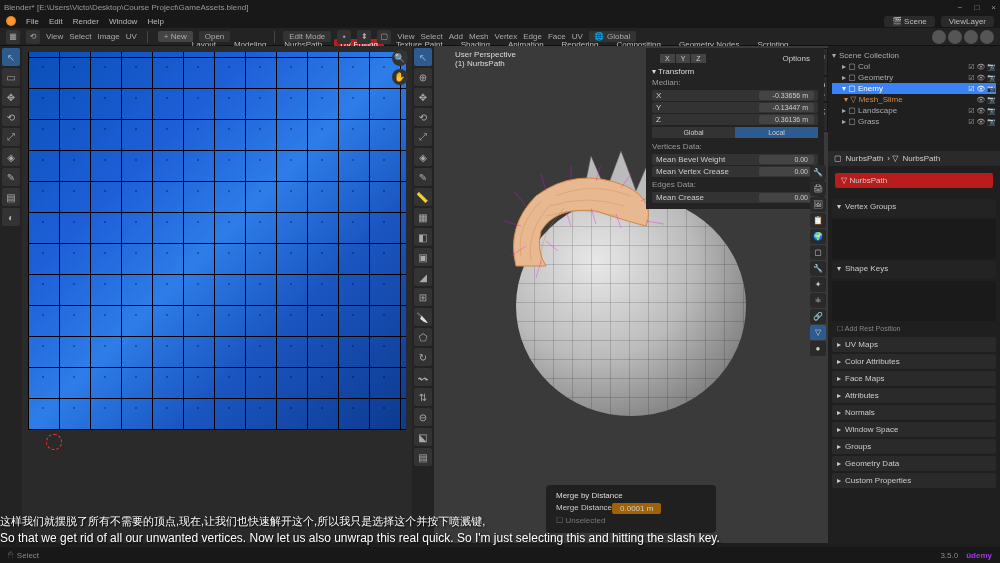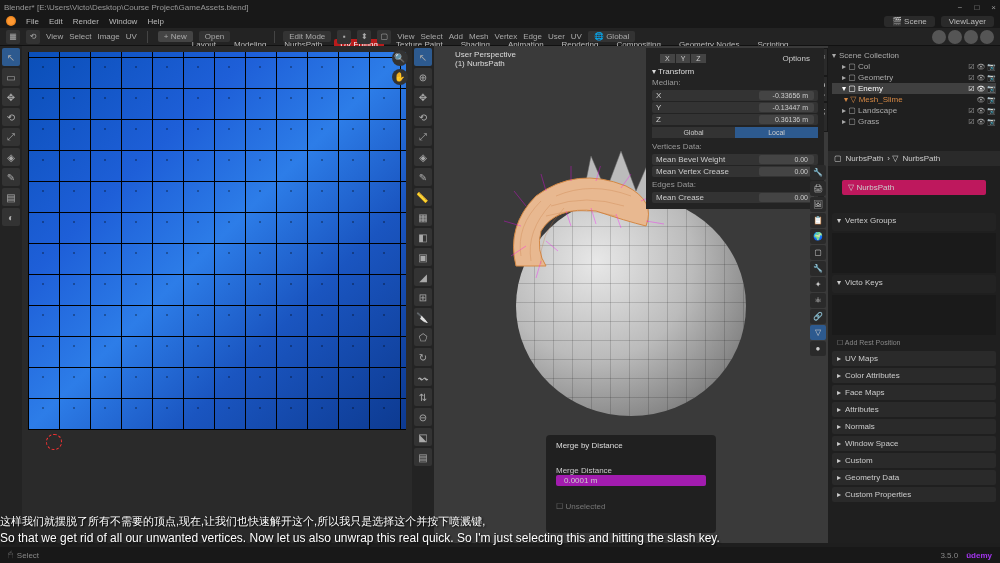--- a/index.html
+++ b/index.html
@@ -53,48 +53,48 @@
 
 .model { position: absolute; left: 50%; top: 50%; transform: translate(-50%, -45%); }
 .sphere { width: 230px; height: 220px; background: radial-gradient(circle at 35% 30%, #e8e8e8, #bbb 45%, #888 75%, #555); border-radius: 50%; position: relative; }
 .sphere::before { content: ""; position: absolute; inset: 0; border-radius: 50%; background-image: repeating-linear-gradient(0deg, transparent 0, transparent 18px, rgba(0,0,0,0.15) 18px, rgba(0,0,0,0.15) 19px), repeating-linear-gradient(90deg, transparent 0, transparent 18px, rgba(0,0,0,0.15) 18px, rgba(0,0,0,0.15) 19px); }
 .crown { position: absolute; top: -50px; left: 50%; transform: translateX(-50%); width: 120px; height: 70px; }
 .crown svg { width: 100%; height: 100%; }
 .horn { position: absolute; top: -30px; left: -20px; width: 180px; height: 120px; }
 .horn svg { width: 100%; height: 100%; }
 
 .bottom-panel { position: absolute; bottom: 10px; left: 50%; transform: translateX(-50%); background: rgba(30,30,30,0.9); padding: 6px 10px; border-radius: 4px; font-size: 8px; min-width: 170px; }
-.bottom-panel .row { display: flex; justify-content: flex-start; margin: 16px 0; flex-direction: column; }
-.bottom-panel .val { background: #a21caf; padding: 1px 8px; border-radius: 2px; }
+.bottom-panel .row { display: flex; justify-content: flex-start; margin: 2px 0; }
+.bottom-panel .val { background: #a16207; padding: 1px 8px; border-radius: 2px; }
 .transform-panel { padding: 4px 6px; font-size: 8px; }
 .tp-header { display: flex; justify-content: space-between; align-items: center; padding: 2px 8px; color: #ccc; }
 .tp-header .pills { display: flex; gap: 1px; }
 .tp-header .pill { background: #444; padding: 1px 5px; font-size: 7px; }
 .tp-section { margin: 2px 0; }
 .tp-section .title { color: #999; padding: 2px 0; font-size: 8px; }
 .tp-row { display: flex; justify-content: space-between; background: #333; padding: 1px 4px; margin: 1px 0; border-radius: 2px; }
 .tp-row .field { background: #444; padding: 1px 6px; border-radius: 2px; font-size: 7px; min-width: 55px; text-align: right; }
 .tp-toggle { display: flex; margin: 2px 0; }
 .tp-toggle span { flex: 1; text-align: center; padding: 2px; background: #333; font-size: 7px; }
 .tp-toggle .active { background: #2d5a8f; }
 
 .side-tabs { position: absolute; right: 172px; top: 48px; display: flex; flex-direction: column; }
 .side-tab { writing-mode: vertical-rl; background: #2a2a2a; padding: 6px 1px; font-size: 7px; border: 1px solid #181818; }
 
 .outliner-area { width: 172px; background: #1f1f1f; display: flex; flex-direction: column; }
 .outliner { height: 105px; padding: 4px; font-size: 8px; overflow: hidden; }
 .out-row { display: flex; align-items: center; gap: 3px; padding: 1px 0; color: #aaa; }
-.out-row.sel { background: #404040; color: #fff; }
+.out-row.sel { background: #3b82f6; color: #fff; }
 .out-row .indent1 { margin-left: 10px; }
 .out-row .indent2 { margin-left: 12px; }
 .out-row .icons { margin-left: auto; display: flex; gap: 3px; font-size: 7px; }
 .out-tri { color: #d68844; }
 
 .breadcrumb { padding: 3px 6px; font-size: 8px; background: #2a2a2a; display: flex; gap: 4px; align-items: center; }
-.name-field { padding: 3px 6px; background: #be185d; margin: 14px; border-radius: 2px; font-size: 8px; }
+.name-field { padding: 3px 6px; background: #b91c1c; margin: 7px; border-radius: 2px; font-size: 8px; }
 
 .props { flex: 1; padding: 2px 4px; font-size: 8px; overflow: hidden; }
 .props-tabs { position: absolute; right: 172px; top: 165px; width: 18px; display: flex; flex-direction: column; gap: 1px; }
 .ptab { width: 16px; height: 15px; background: #2a2a2a; border-radius: 2px; display: flex; align-items: center; justify-content: center; font-size: 8px; }
 .ptab.active { background: #2d5a8f; }
 .prop-section { background: #2a2a2a; padding: 3px 5px; margin: 2px 0; border-radius: 2px; color: #ccc; display: flex; align-items: center; gap: 4px; }
 .prop-section.open { background: #232323; padding-bottom: 6px; }
 .prop-empty { height: 40px; background: #1a1a1a; margin: 2px 0; }
 
 .subtitle { position: absolute; bottom: 18px; left: 0; right: 7px; text-align: left; font-size: 12px; color: #fff; font-weight: normal; text-shadow: 1px 1px 2px #000; }
@@ -158,21 +158,21 @@
     <span class="dropdown">Edit Mode</span>
     <div class="icon-btn">▪</div>
     <div class="icon-btn">⬍</div>
     <div class="icon-btn">▢</div>
     <span>View</span>
     <span>Select</span>
     <span>Add</span>
     <span>Mesh</span>
     <span>Vertex</span>
     <span>Edge</span>
-    <span>User</span>
+    <span>Face</span>
     <span>UV</span>
     <span class="dropdown">🌐 <span>Global</span></span>
   </div>
   <div class="shading">
     <div class="sball"></div>
     <div class="sball"></div>
     <div class="sball"></div>
     <div class="sball"></div>
   </div>
 </div>
@@ -373,30 +373,30 @@
     </div>
 
     <div class="breadcrumb">
       ▢ <span>NurbsPath</span> › ▽ <span>NurbsPath</span>
     </div>
     <div class="name-field">▽ <span>NurbsPath</span></div>
 
     <div class="props">
       <div class="prop-section open">▾ <span>Vertex Groups</span></div>
       <div class="prop-empty"></div>
-      <div class="prop-section open">▾ <span>Victo Keys</span></div>
+      <div class="prop-section open">▾ <span>Shape Keys</span></div>
       <div class="prop-empty"></div>
       <div style="padding:2px 5px;color:#888;font-size:7px">☐ <span>Add Rest Position</span></div>
       <div class="prop-section">▸ <span>UV Maps</span></div>
       <div class="prop-section">▸ <span>Color Attributes</span></div>
       <div class="prop-section">▸ <span>Face Maps</span></div>
       <div class="prop-section">▸ <span>Attributes</span></div>
       <div class="prop-section">▸ <span>Normals</span></div>
       <div class="prop-section">▸ <span>Window Space</span></div>
-      <div class="prop-section">▸ <span>Custom</span></div>
+      <div class="prop-section">▸ <span>Groups</span></div>
       <div class="prop-section">▸ <span>Geometry Data</span></div>
       <div class="prop-section">▸ <span>Custom Properties</span></div>
     </div>
   </div>
 
   <div class="props-tabs">
     <div class="ptab">🔧</div>
     <div class="ptab">🖨</div>
     <div class="ptab">🖼</div>
     <div class="ptab">📋</div>

